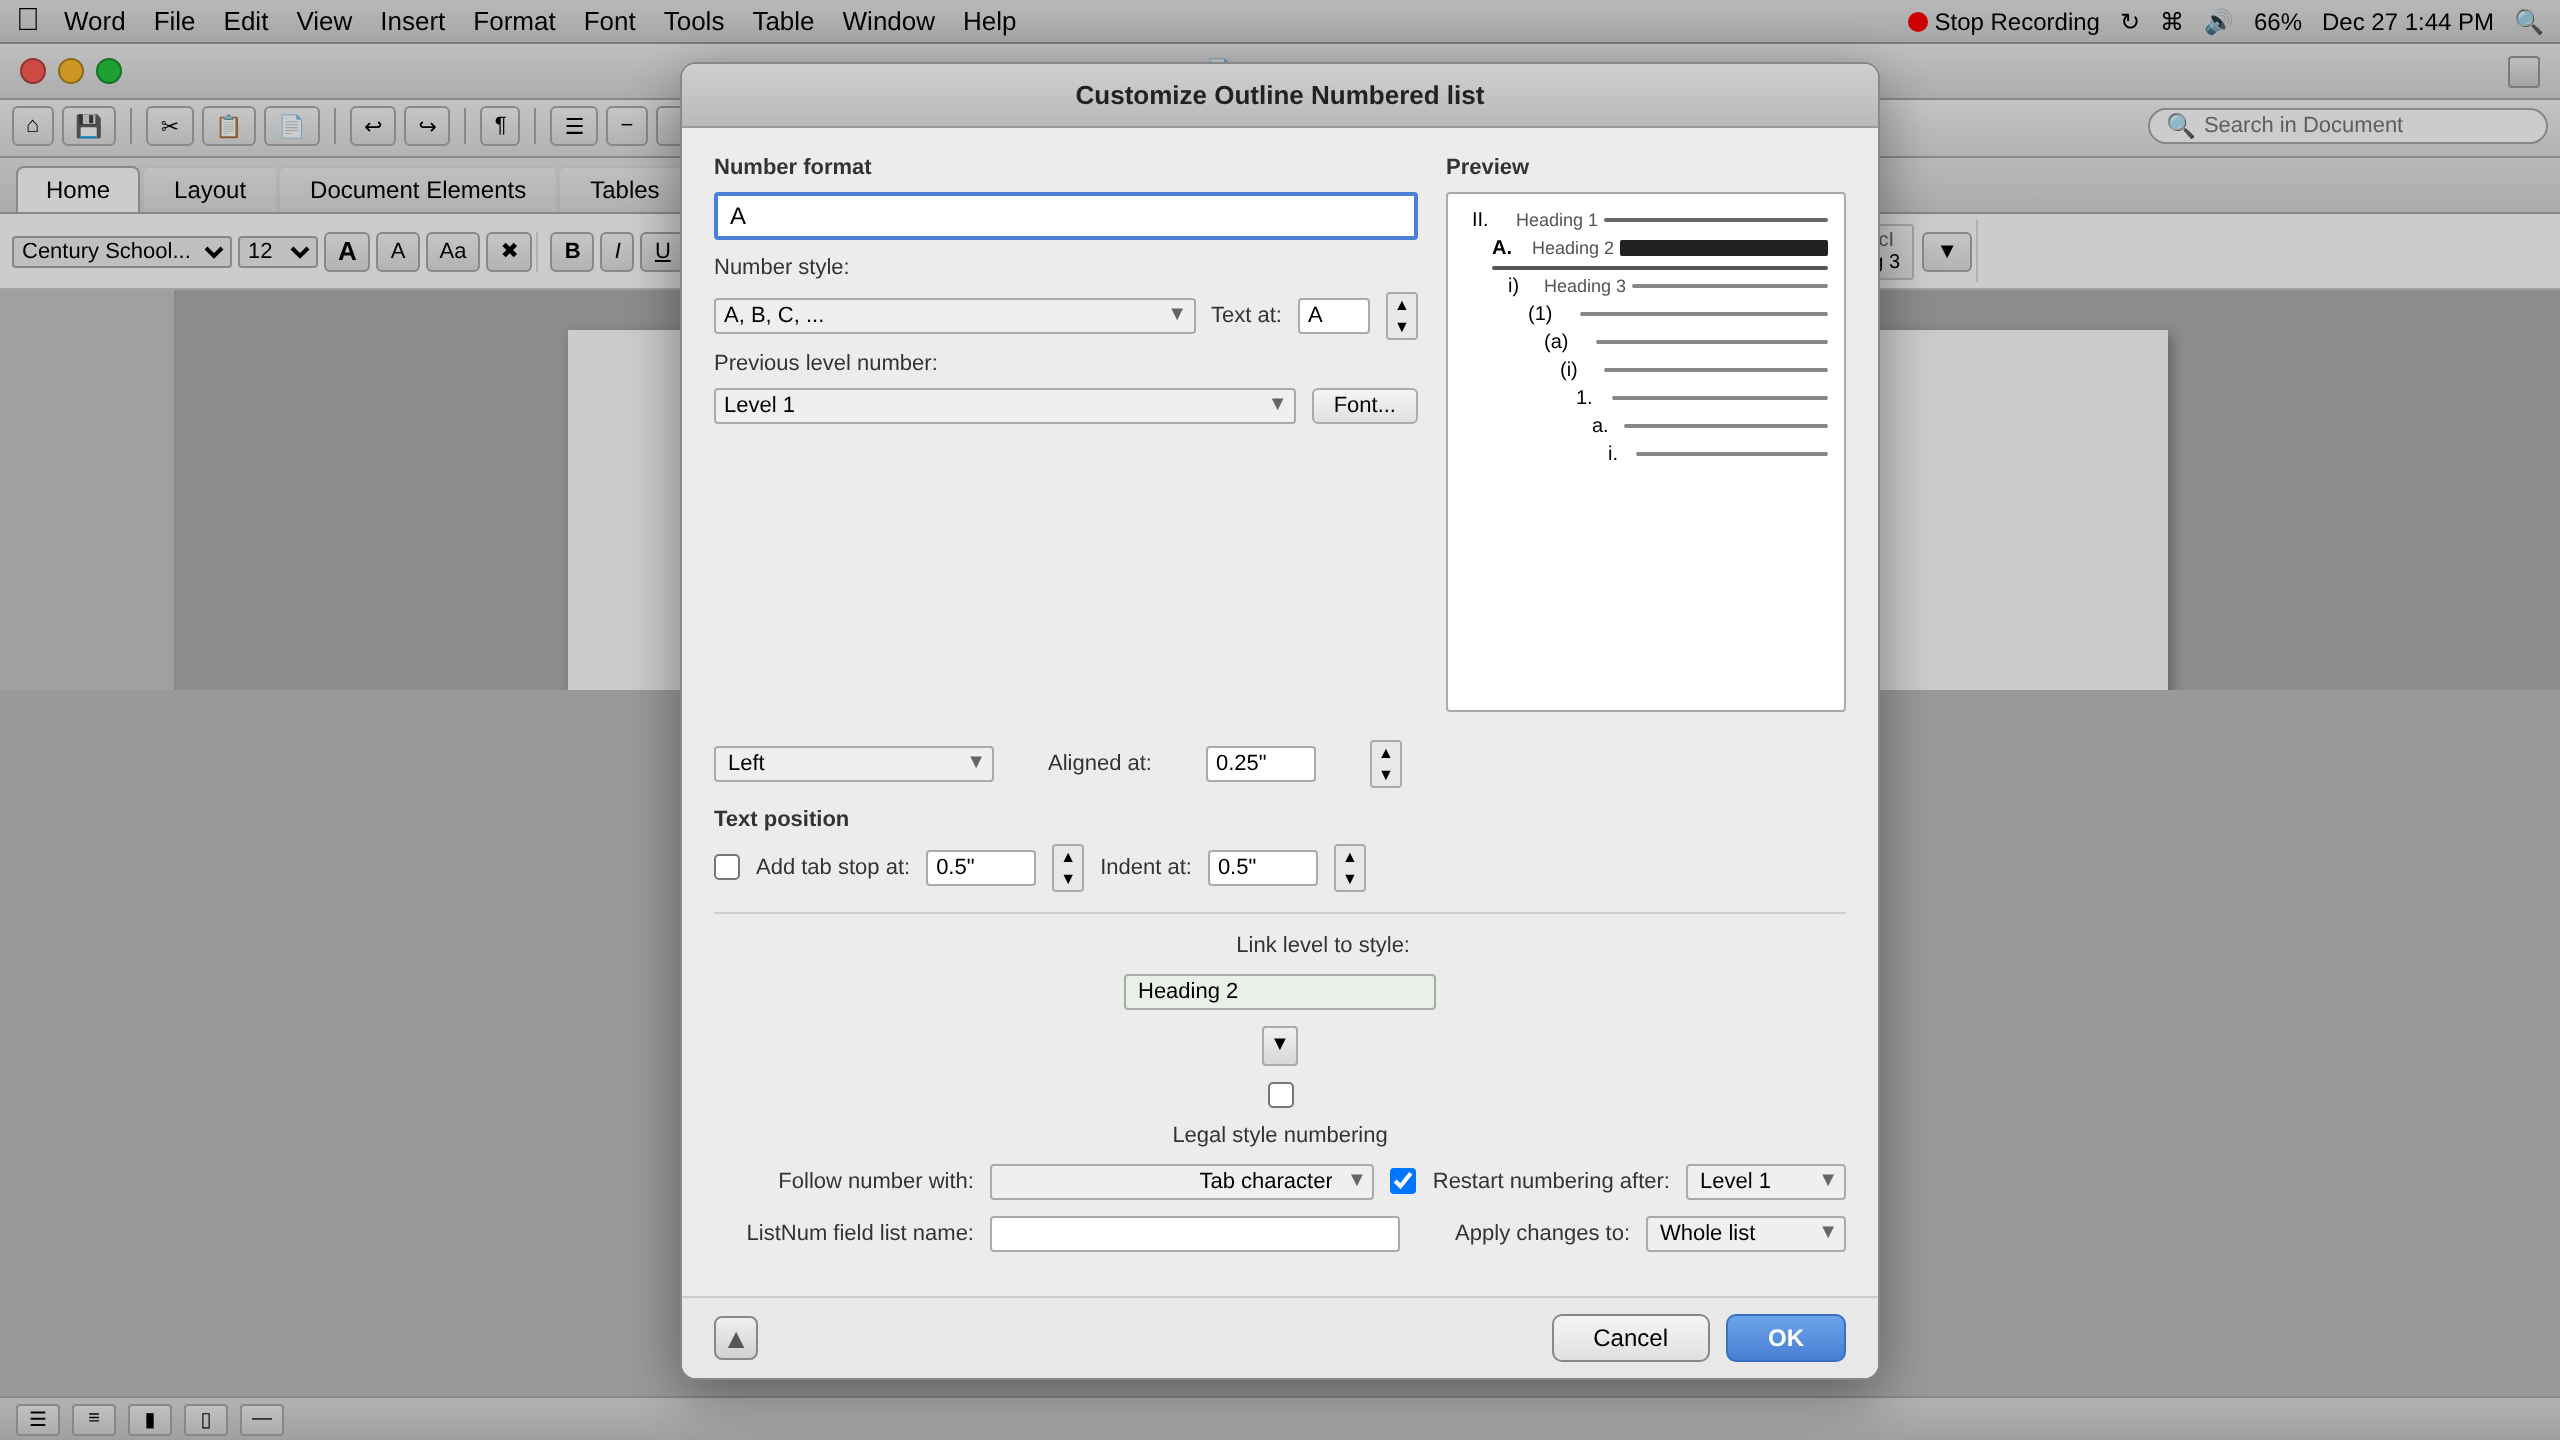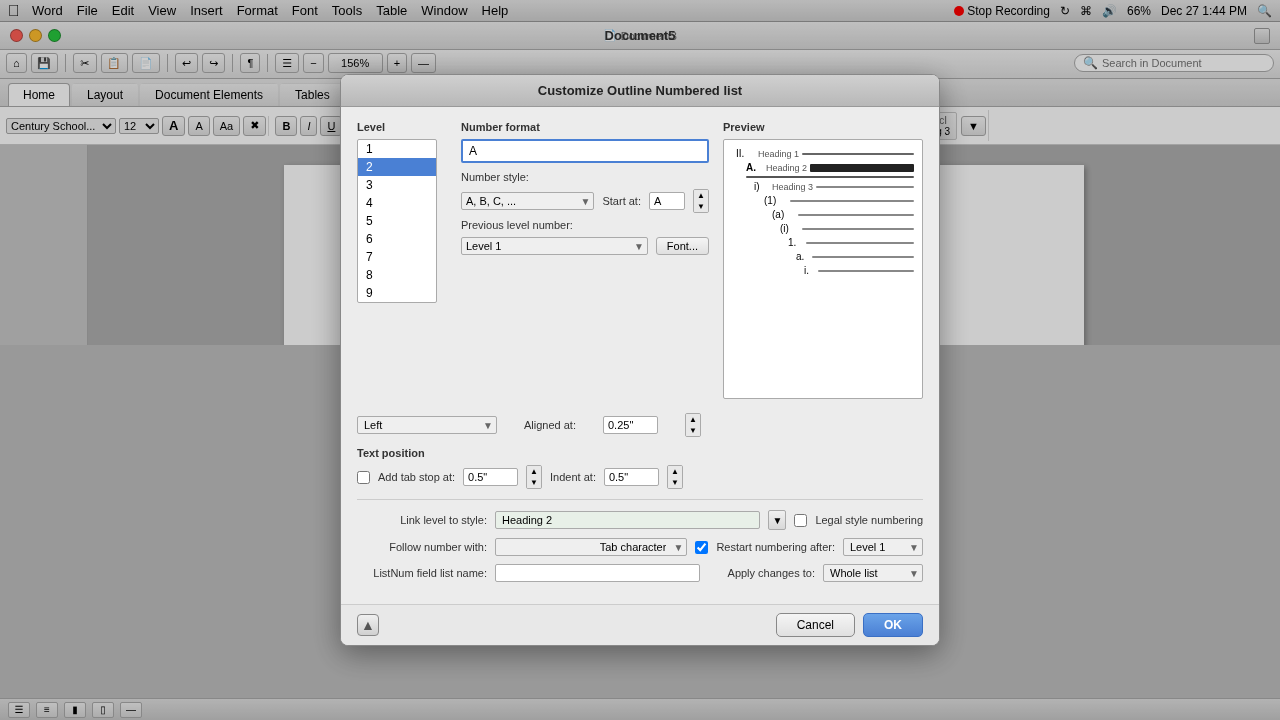--- a/index.html
+++ b/index.html
@@ -311,50 +311,36 @@
   <div id="dialog">
 
     <div id="dialog-titlebar">
       <span>Customize Outline Numbered list</span>
     </div>
 
     <div id="dialog-body">
 
       <div class="dialog-row">
 
-        <div style="width:90px;">
-          <div class="section-title">Level</div>
-          <div class="level-list">
-            <div class="level-item">1</div>
-            <div class="level-item selected">2</div>
-            <div class="level-item">3</div>
-            <div class="level-item">4</div>
-            <div class="level-item">5</div>
-            <div class="level-item">6</div>
-            <div class="level-item">7</div>
-            <div class="level-item">8</div>
-            <div class="level-item">9</div>
-          </div>
-        </div>
 
         <div class="format-section">
           <div class="section-title">Number format</div>
           <input type="text" class="format-input" value="A" style="">
 
           <div class="inline-row">
             <label>Number style:</label>
           </div>
           <div class="inline-row">
             <div class="select-container" style="flex:1;">
               <select style="width:100%;padding:2px 20px 2px 4px;font-size:11px;border:1px solid #aaa;border-radius:2px;-webkit-appearance:none;appearance:none;">
                 <option>A, B, C, ...</option>
               </select>
               <span class="select-arrow">▼</span>
             </div>
-            <label style="white-space:nowrap;">Start at:</label>
+            <label style="white-space:nowrap;">Text at:</label>
             <input type="text" style="width: 36px; border: 1px solid rgb(170, 170, 170); border-radius: 2px; padding: 2px 4px; font-size: 11px;" value="A">
             <div class="stepper">
               <button class="stepper-up">▲</button>
               <button class="stepper-down">▼</button>
             </div>
           </div>
 
           <div class="inline-row">
             <label>Previous level number:</label>
           </div>
@@ -450,21 +436,21 @@
           <input type="text" class="small-text-input" value="0.5&quot;" style="">
           <div class="stepper">
             <button class="stepper-up">▲</button>
             <button class="stepper-down">▼</button>
           </div>
         </div>
       </div>
 
       <div style="border-top:1px solid #ccc;padding-top:10px;">
 
-        <div style="display:flex;align-items:center;gap:8px;margin-bottom:8px;">
+        <div style="display:flex;align-items:center;gap:8px;margin-bottom:8px;flex-direction:column;">
           <label style="width:130px;text-align:right;">Link level to style:</label>
           <div class="select-container" style="flex:1;">
             <input type="text" style="width: 100%; border: 1px solid rgb(170, 170, 170); border-radius: 2px; padding: 2px 6px; font-size: 11px; background: rgb(232, 240, 232);" value="Heading 2">
           </div>
           <button class="field-select-btn">▼</button>
           <input type="checkbox" style="">
           <label>Legal style numbering</label>
         </div>
 
         <div style="display:flex;align-items:center;gap:8px;margin-bottom:8px;">

